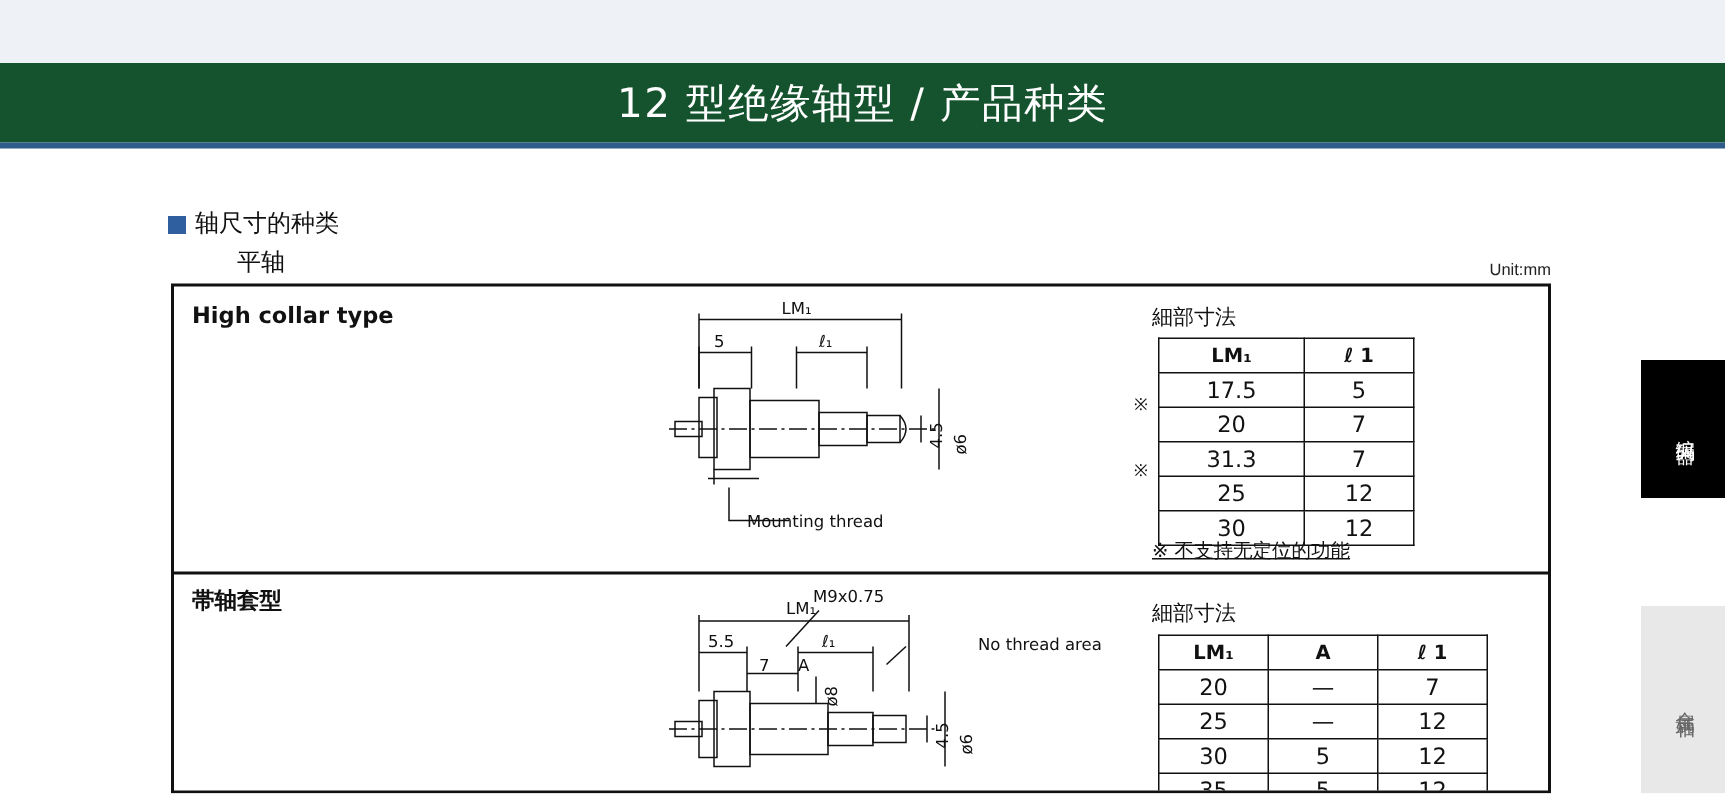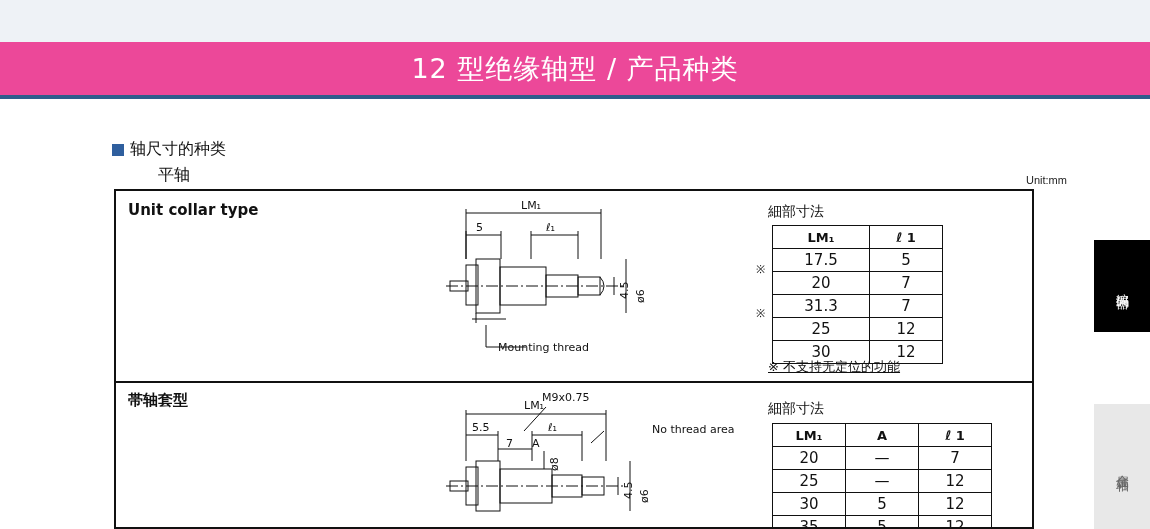--- a/index.html
+++ b/index.html
@@ -21,21 +21,21 @@
     left: 0; top: 0;
     width: 1150px; height: 42px;
     background: #eef2f6;
     border-bottom: 1px solid #dfe5ea;
   }
   
   .title-bar {
     position: absolute;
     left: 0; top: 42px;
     width: 1150px; height: 53px;
-    background: #ec4899;
+    background: #14532d;
     display: flex;
     align-items: center;
     justify-content: center;
   }
   .title-bar .title-text {
     color: #ffffff;
     font-size: 27px;
     letter-spacing: 1px;
     font-family: "DejaVu Sans", sans-serif;
   }
@@ -73,21 +73,20 @@
     font-size: 16px;
     color: #111;
     font-family: "DejaVu Sans", sans-serif;
     margin-left: 44px;
   }
   .unit-label {
     position: absolute;
     left: 993px; top: 75px;
     font-size: 11px;
     color: #222;
-    margin-left: 33px;
   }
   
   .box {
     position: absolute;
     left: 114px; top: 90px;
     width: 920px;
     height: 340px;
     border: 2px solid #111;
     box-sizing: border-box;
     overflow: hidden;
@@ -214,21 +213,21 @@
       <span class="blue-sq"></span>
       <span>轴尺寸的种类</span>
     </div>
 
     <div class="sub-head">平轴</div>
     <div class="unit-label">Unit:mm</div>
 
     <div class="box">
       <div class="divider"></div>
 
-      <div class="panel-title p1">Unit collar type</div>
+      <div class="panel-title p1">High collar type</div>
       <div class="detail-title d1">細部寸法</div>
 
       <div class="mark-col" style="top:70px;">※</div>
       <div class="mark-col" style="top:114px;">※</div>
 
       <table class="spec t1">
         <tbody>
             <tr>
           <th class="sub">LM₁</th>
           <th class="sub">ℓ 1</th>

